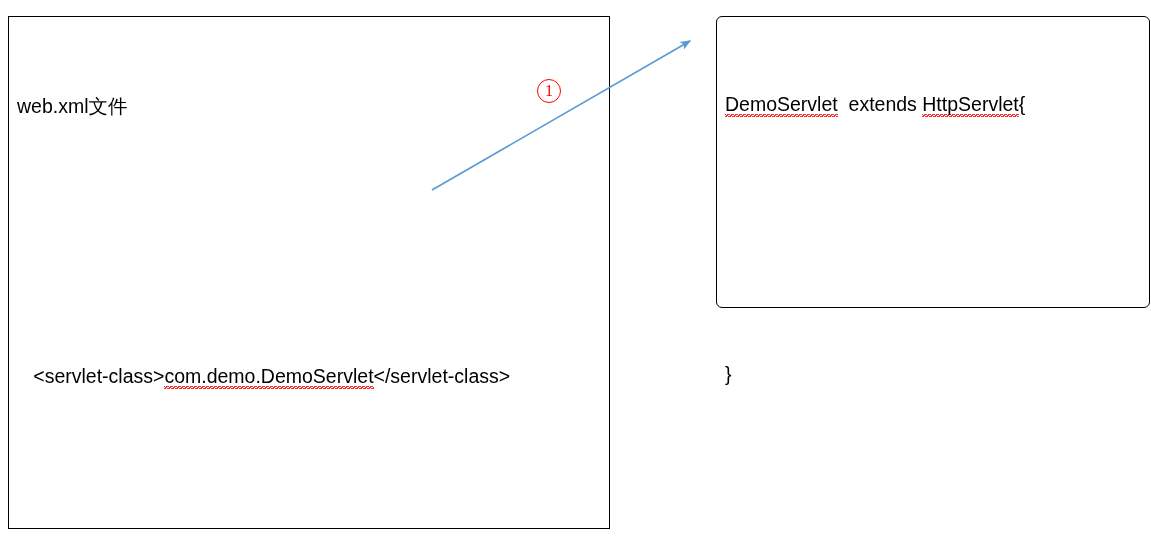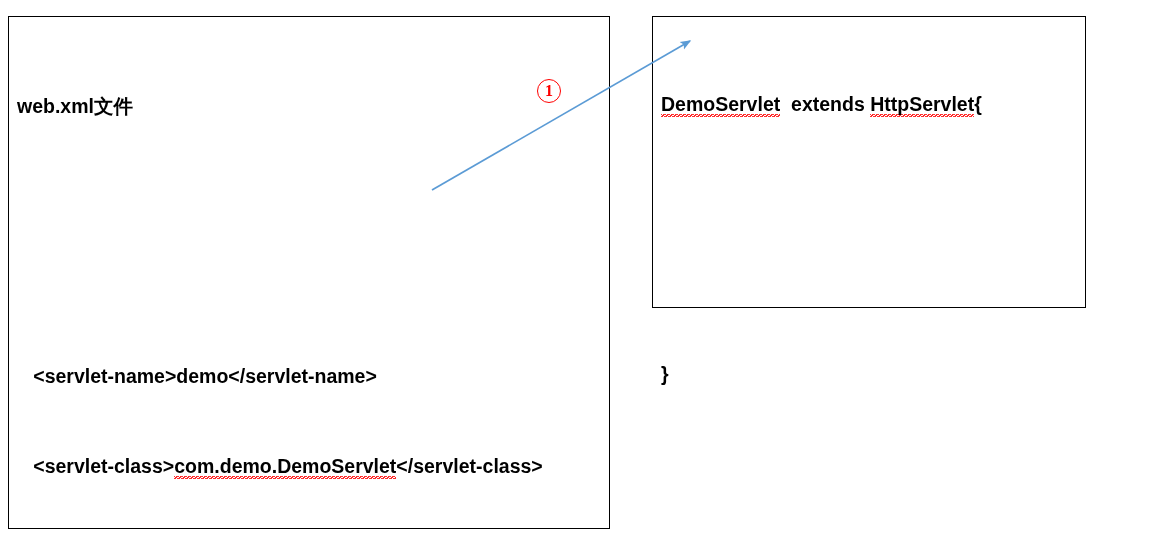--- a/index.html
+++ b/index.html
@@ -7,41 +7,41 @@
     padding: 0;
     background: #ffffff;
   }
   #canvas {
     position: relative;
     width: 1151px;
     height: 553px;
     background: #ffffff;
     overflow: hidden;
     font-family: "Liberation Sans", sans-serif;
-    font-weight: bold;
   }
 
   
   .code-box {
     position: absolute;
     box-sizing: border-box;
     border: 1.6px solid #000000;
     background: #ffffff;
   }
   #webxml-box {
     left: 8px;
     top: 16px;
     width: 602px;
     height: 513px;
   }
   #servlet-box {
-    left: 652px;
+    left: 716px;
     top: 16px;
     width: 434px;
     height: 292px;
+    border-radius: 6px;
   }
 
   
   .code-lines {
     position: absolute;
     left: 0;
     top: 0;
     width: 100%;
     font-family: "Liberation Sans", sans-serif;
     font-size: 19.5px;
@@ -111,21 +111,20 @@
 </head>
 <body>
 
 <div id="canvas">
 
   <div class="code-box" id="webxml-box">
     <div class="code-lines" id="webxml-lines">
       <div class="code-line">web.xml文件</div>
       <div class="code-line blank">&nbsp;</div>
       <div class="code-line blank">&nbsp;</div>
-      <div class="code-line">   &lt;servlet-name&gt;demo&lt;/servlet-name&gt;</div>
       <div class="code-line"><span>   &lt;servlet-class&gt;</span><span class="squiggle">com.demo.DemoServlet</span><span>&lt;/servlet-class&gt;</span></div>
       
       
       
       
       
       
     </div>
   </div>
 

